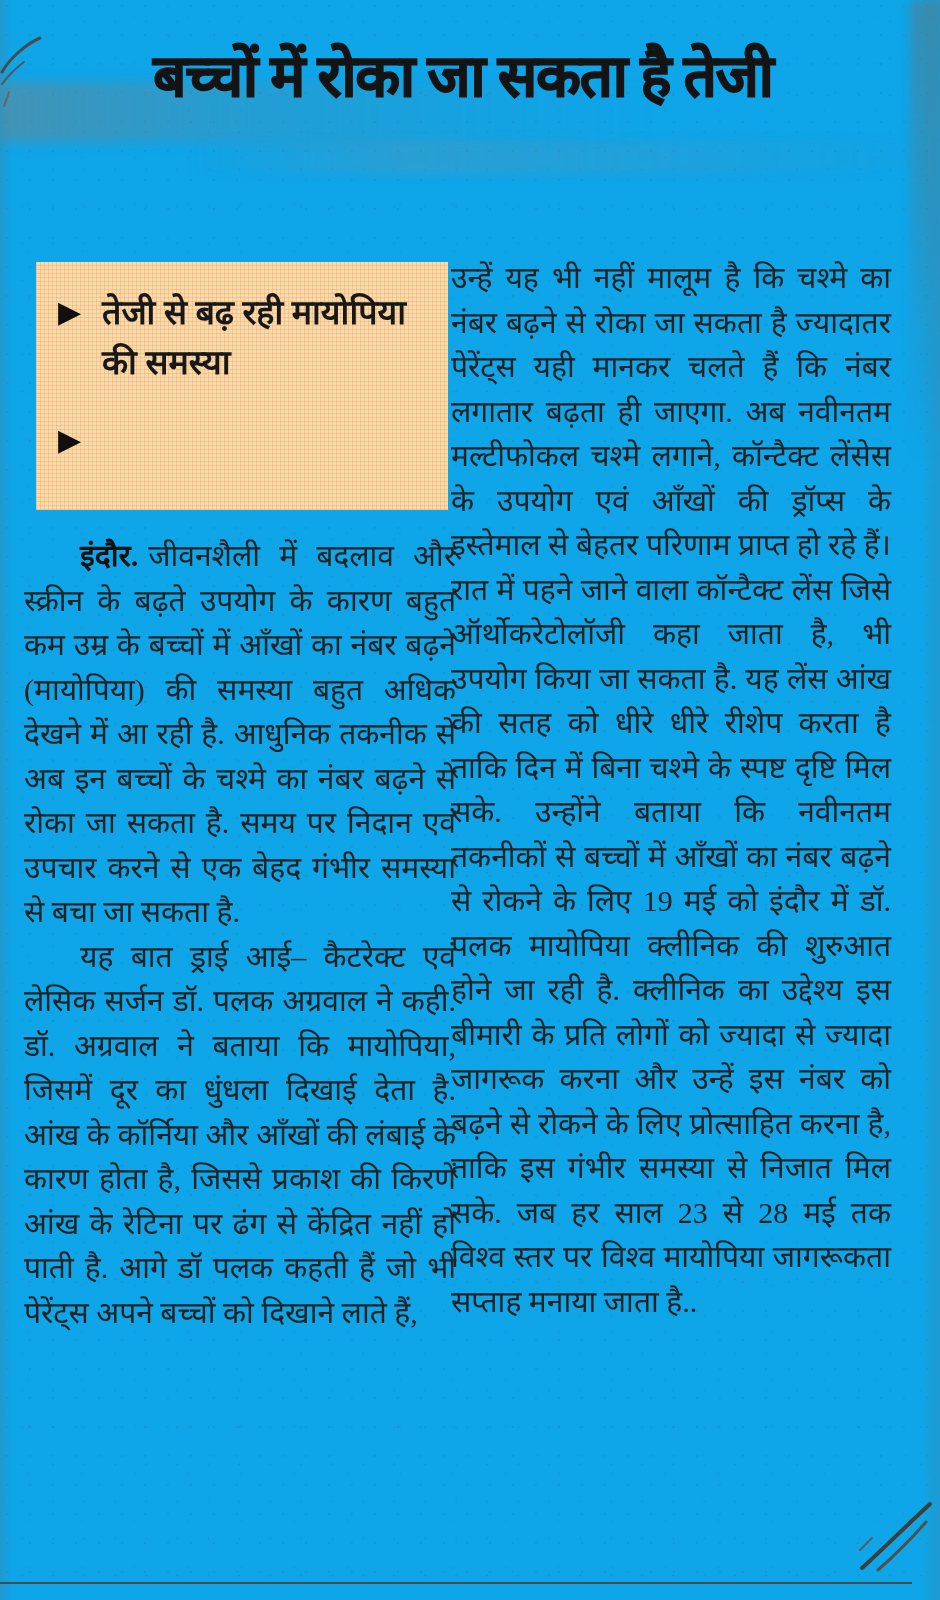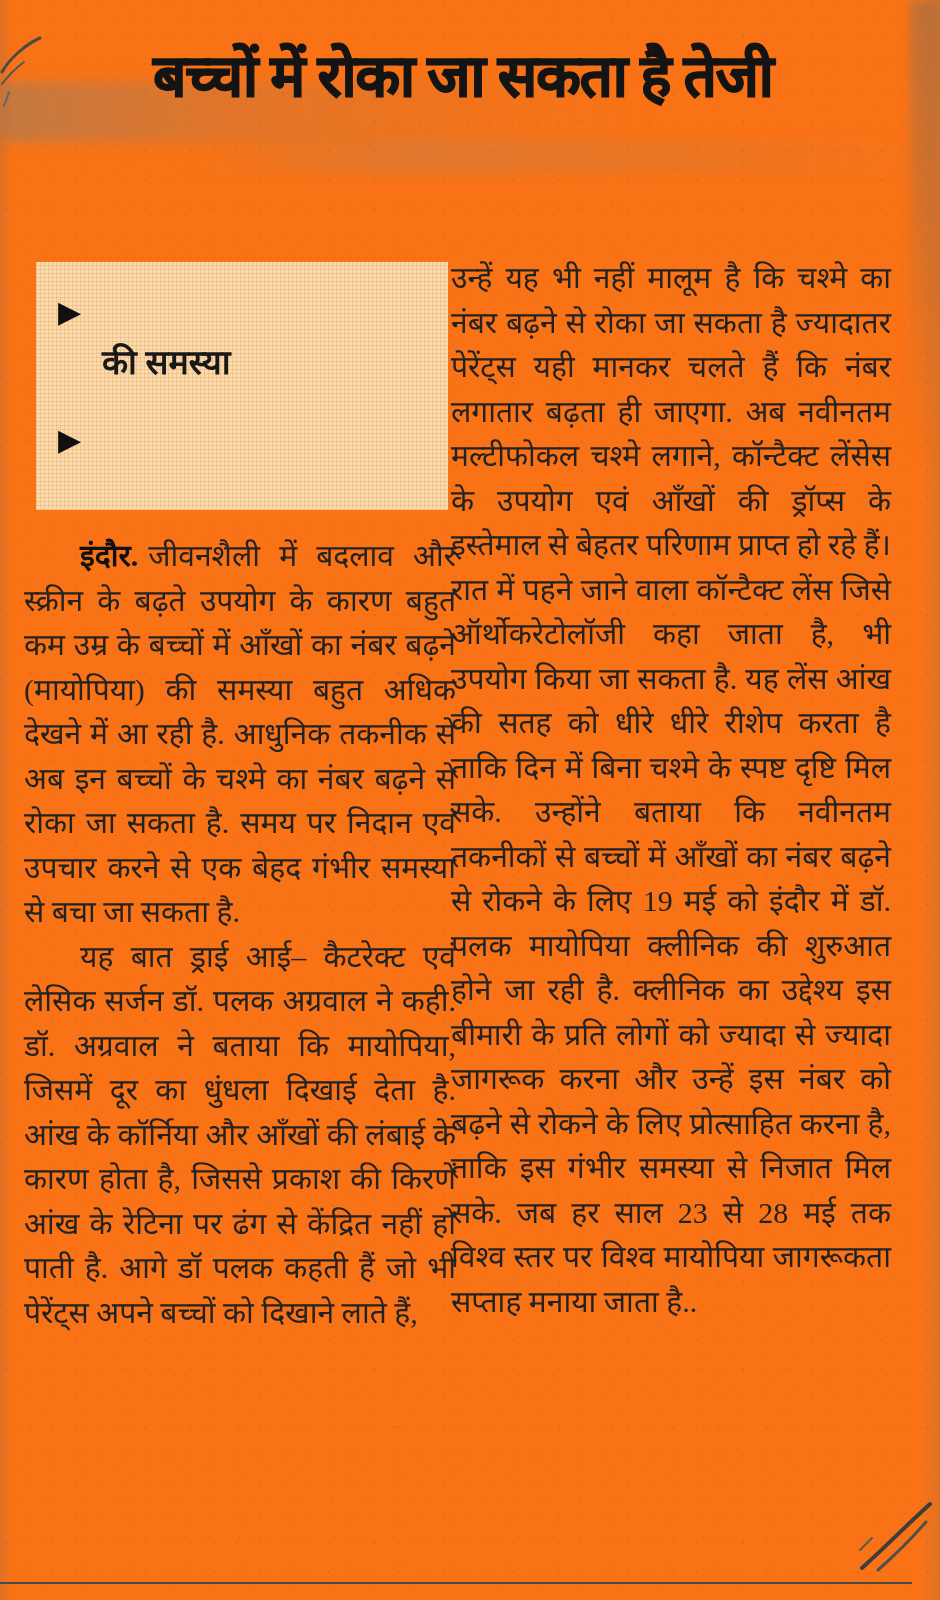--- a/index.html
+++ b/index.html
@@ -4,21 +4,21 @@
 <style>
   html, body { margin: 0; padding: 0; }
   body {
     width: 940px; height: 1600px;
     font-family: "Liberation Serif", "DejaVu Sans", serif;
     background: #e9e7e1;
   }
   .paper {
     position: relative;
     width: 940px; height: 1600px;
-    background: #f97316;
+    background: #0ea5e9;
     overflow: hidden;
     color: #1c1c1c;
   }
   
   .texture {
     position: absolute; inset: 0;
     background-image:
       radial-gradient(circle at 30% 20%, rgba(85,85,75,.16) .8px, transparent 1.3px),
       radial-gradient(circle at 72% 58%, rgba(60,60,55,.12) .7px, transparent 1.2px),
       radial-gradient(circle at 12% 84%, rgba(120,110,90,.10) 1px, transparent 1.5px),
@@ -136,21 +136,21 @@
   <h1 class="headline">
     <span class="hl-line">बच्चों में रोका जा सकता है तेजी</span>
   </h1>
 
   <div class="col col-left">
 
     <div class="highlight-box">
       <div class="hl-item">
         <span class="hl-marker">▶</span>
         <span class="hl-text">
-          <br>
+          <span>तेजी से बढ़ रही मायोपिया</span><br>
           <span>की समस्या</span>
         </span>
       </div>
       <div class="hl-item">
         <span class="hl-marker">▶</span>
       </div>
     </div>
 
     <p class="body-para indent"><span class="dateline">इंदौर.</span><span>जीवनशैली में बदलाव और स्क्रीन के बढ़ते उपयोग के कारण बहुत कम उम्र के बच्चों में आँखों का नंबर बढ़ने (मायोपिया) की समस्या बहुत अधिक देखने में आ रही है. आधुनिक तकनीक से अब इन बच्चों के चश्मे का नंबर बढ़ने से रोका जा सकता है. समय पर निदान एवं उपचार करने से एक बेहद गंभीर समस्या से बचा जा सकता है.</span></p>
 

